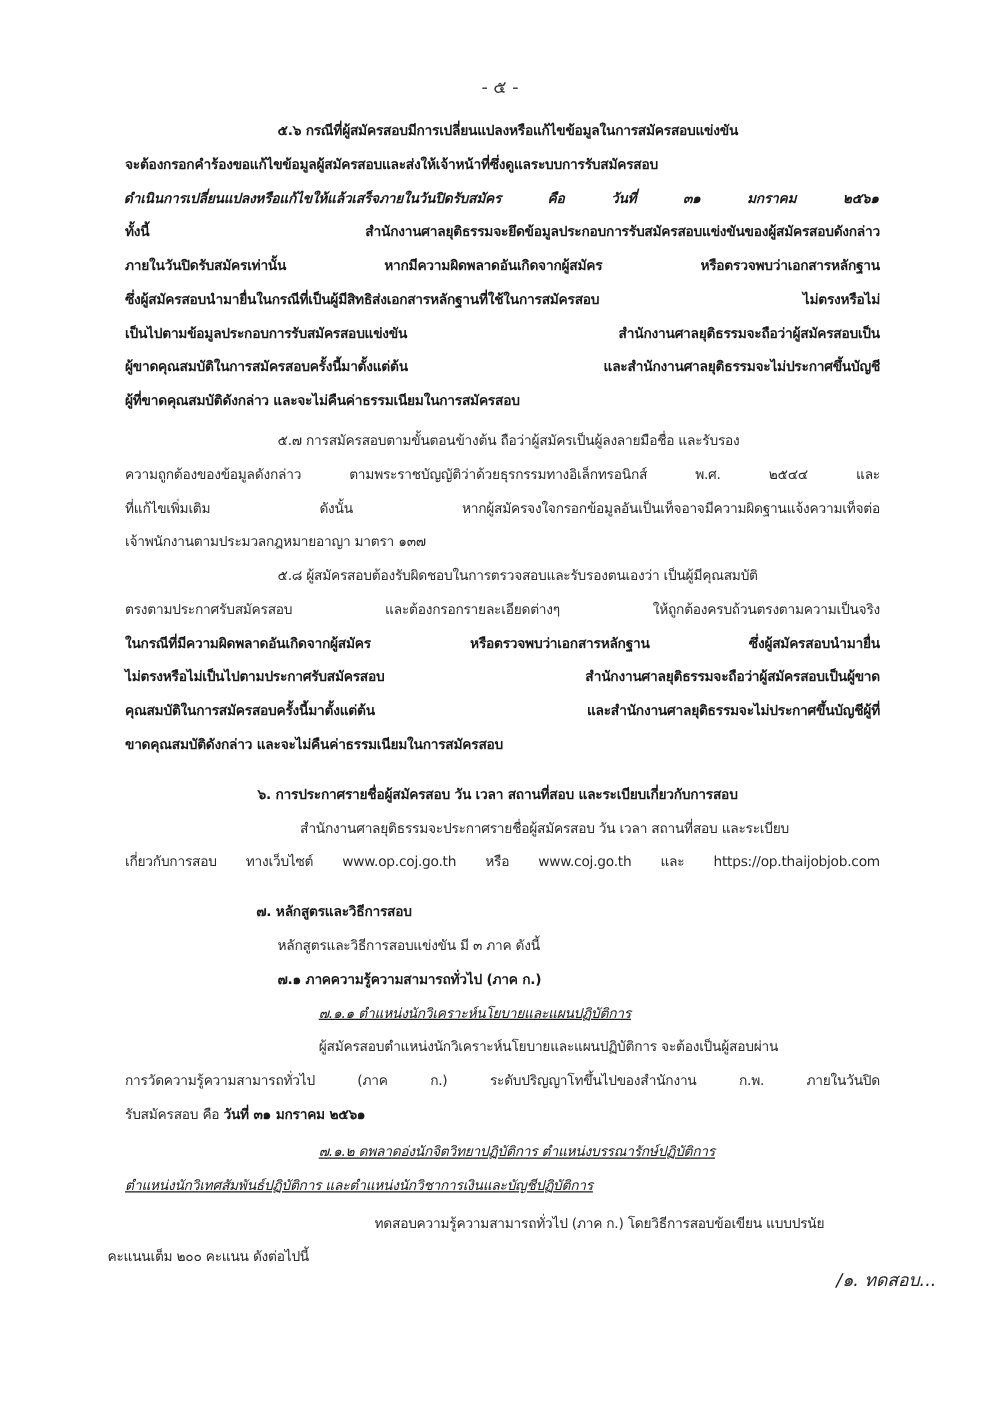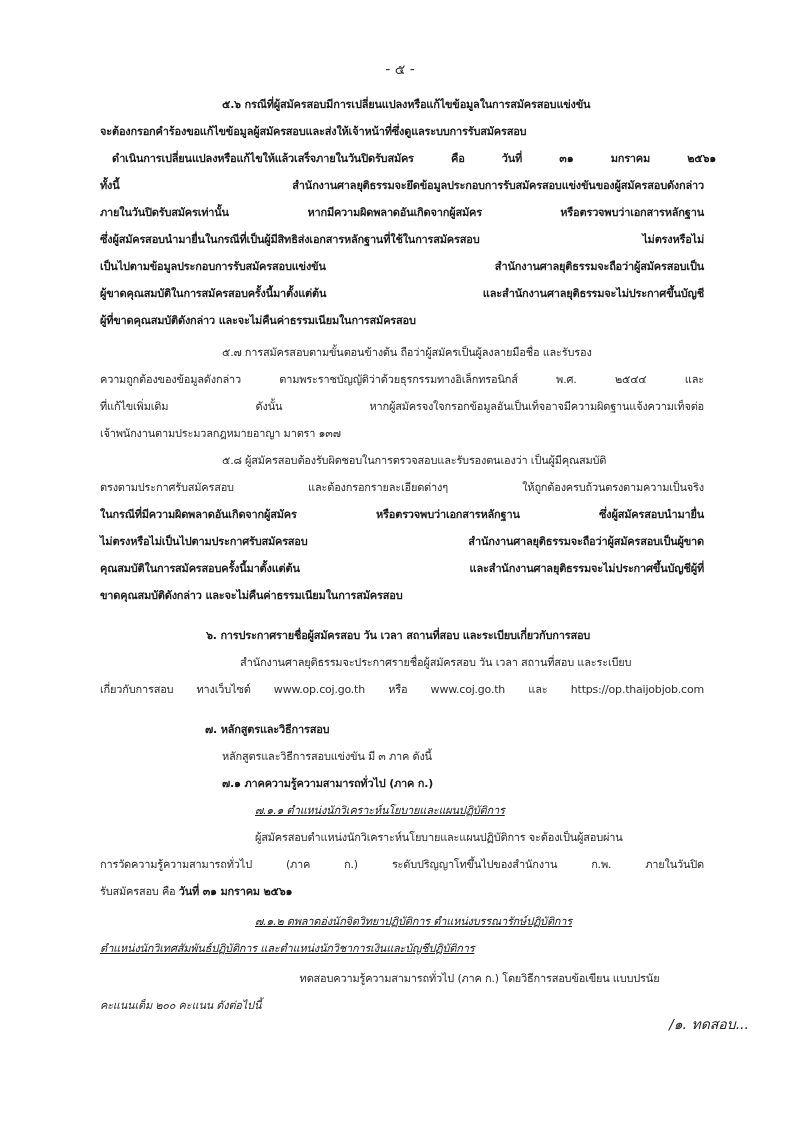--- a/index.html
+++ b/index.html
@@ -27,21 +27,21 @@
     }
   </style>
 </head>
 <body>
 
 <div class="page-number">- ๕ -</div>
 
 <div>
   <div class="line b" style="top:92px;left:222px;width:482px;">๕.๖ กรณีที่ผู้สมัครสอบมีการเปลี่ยนแปลงหรือแก้ไขข้อมูลในการสมัครสอบแข่งขัน</div>
   <div class="line b just" style="top:119px;left:100px;width:604px;">จะต้องกรอกคำร้องขอแก้ไขข้อมูลผู้สมัครสอบและส่งให้เจ้าหน้าที่ซึ่งดูแลระบบการรับสมัครสอบ</div>
-  <div class="line b just" style="top:146px;left:112px;width:604px;">ดำเนินการเปลี่ยนแปลงหรือแก้ไขให้แล้วเสร็จภายในวันปิดรับสมัคร คือ วันที่ ๓๑ มกราคม ๒๕๖๑</div>
+  <div class="line b just" style="top:146px;left:99px;width:604px;font-style:italic;">ดำเนินการเปลี่ยนแปลงหรือแก้ไขให้แล้วเสร็จภายในวันปิดรับสมัคร คือ วันที่ ๓๑ มกราคม ๒๕๖๑</div>
   <div class="line b just" style="top:173px;left:100px;width:604px;">ทั้งนี้ สำนักงานศาลยุติธรรมจะยึดข้อมูลประกอบการรับสมัครสอบแข่งขันของผู้สมัครสอบดังกล่าว</div>
   <div class="line b just" style="top:200px;left:100px;width:604px;">ภายในวันปิดรับสมัครเท่านั้น หากมีความผิดพลาดอันเกิดจากผู้สมัคร หรือตรวจพบว่าเอกสารหลักฐาน</div>
   <div class="line b just" style="top:227px;left:100px;width:604px;">ซึ่งผู้สมัครสอบนำมายื่นในกรณีที่เป็นผู้มีสิทธิส่งเอกสารหลักฐานที่ใช้ในการสมัครสอบ ไม่ตรงหรือไม่</div>
   <div class="line b just" style="top:254px;left:100px;width:604px;">เป็นไปตามข้อมูลประกอบการรับสมัครสอบแข่งขัน สำนักงานศาลยุติธรรมจะถือว่าผู้สมัครสอบเป็น</div>
   <div class="line b just" style="top:281px;left:100px;width:604px;">ผู้ขาดคุณสมบัติในการสมัครสอบครั้งนี้มาตั้งแต่ต้น และสำนักงานศาลยุติธรรมจะไม่ประกาศขึ้นบัญชี</div>
   <div class="line b" style="top:308px;left:100px;">ผู้ที่ขาดคุณสมบัติดังกล่าว และจะไม่คืนค่าธรรมเนียมในการสมัครสอบ</div>
 </div>
 
 <div>
   <div class="line n" style="top:340px;left:222px;width:482px;">๕.๗ การสมัครสอบตามขั้นตอนข้างต้น ถือว่าผู้สมัครเป็นผู้ลงลายมือชื่อ และรับรอง</div>
@@ -73,16 +73,16 @@
   <div class="line u" style="top:798px;left:255px;">๗.๑.๑ ตำแหน่งนักวิเคราะห์นโยบายและแผนปฏิบัติการ</div>
   <div class="line n" style="top:825px;left:255px;width:449px;">ผู้สมัครสอบตำแหน่งนักวิเคราะห์นโยบายและแผนปฏิบัติการ จะต้องเป็นผู้สอบผ่าน</div>
   <div class="line n just" style="top:852px;left:100px;width:604px;">การวัดความรู้ความสามารถทั่วไป (ภาค ก.) ระดับปริญญาโทขึ้นไปของสำนักงาน ก.พ. ภายในวันปิด</div>
   <div class="line" style="top:879px;left:100px;">
     <span class="n">รับสมัครสอบ คือ </span><span class="b">วันที่ ๓๑ มกราคม ๒๕๖๑</span>
   </div>
 
   <div class="line u" style="top:909px;left:255px;width:449px;">๗.๑.๒ ดพลาดอ่งนักจิตวิทยาปฏิบัติการ ตำแหน่งบรรณารักษ์ปฏิบัติการ</div>
   <div class="line u" style="top:936px;left:100px;">ตำแหน่งนักวิเทศสัมพันธ์ปฏิบัติการ และตำแหน่งนักวิชาการเงินและบัญชีปฏิบัติการ</div>
   <div class="line n" style="top:966px;left:255px;width:449px;text-align:center;">ทดสอบความรู้ความสามารถทั่วไป (ภาค ก.) โดยวิธีการสอบข้อเขียน แบบปรนัย</div>
-  <div class="line n" style="top:993px;left:100px;font-style:italic;">คะแนนเต็ม ๒๐๐ คะแนน ดังต่อไปนี้</div>
+  <div class="line n" style="top:993px;left:86px;">คะแนนเต็ม ๒๐๐ คะแนน ดังต่อไปนี้</div>
 </div>
 
 <div class="footer-cont">/๑. ทดสอบ...</div>
 
 </body></html>

